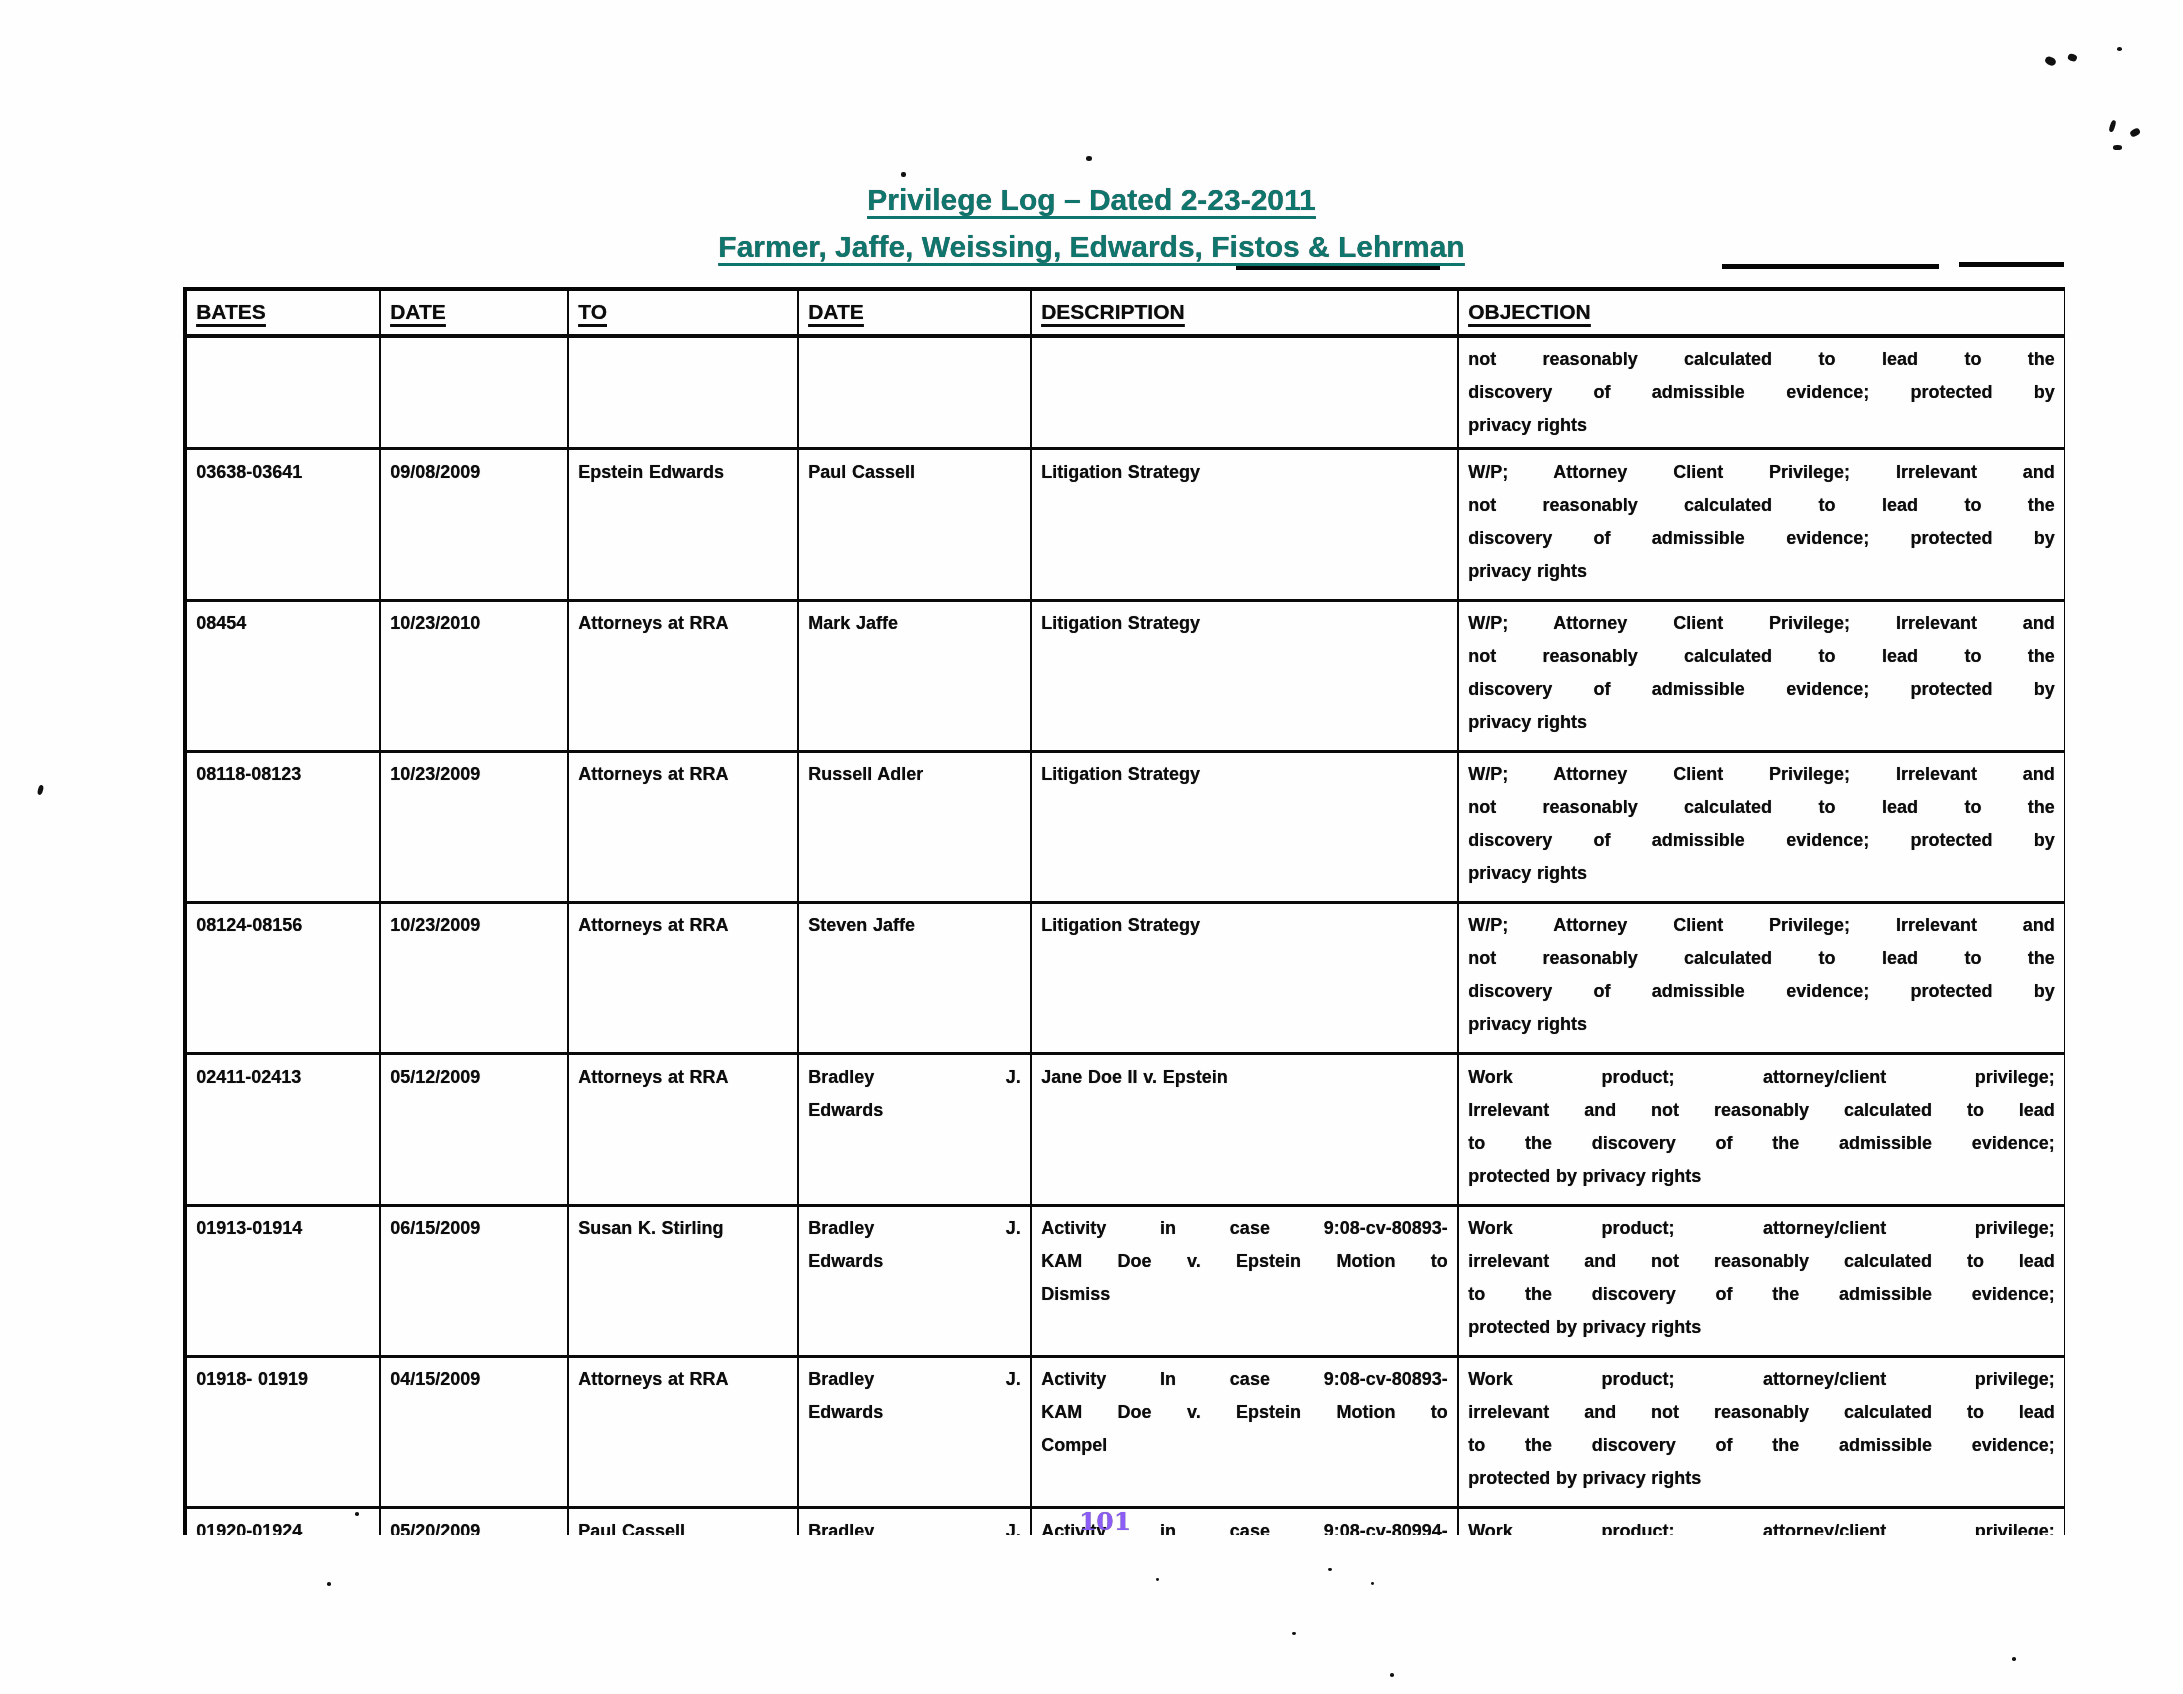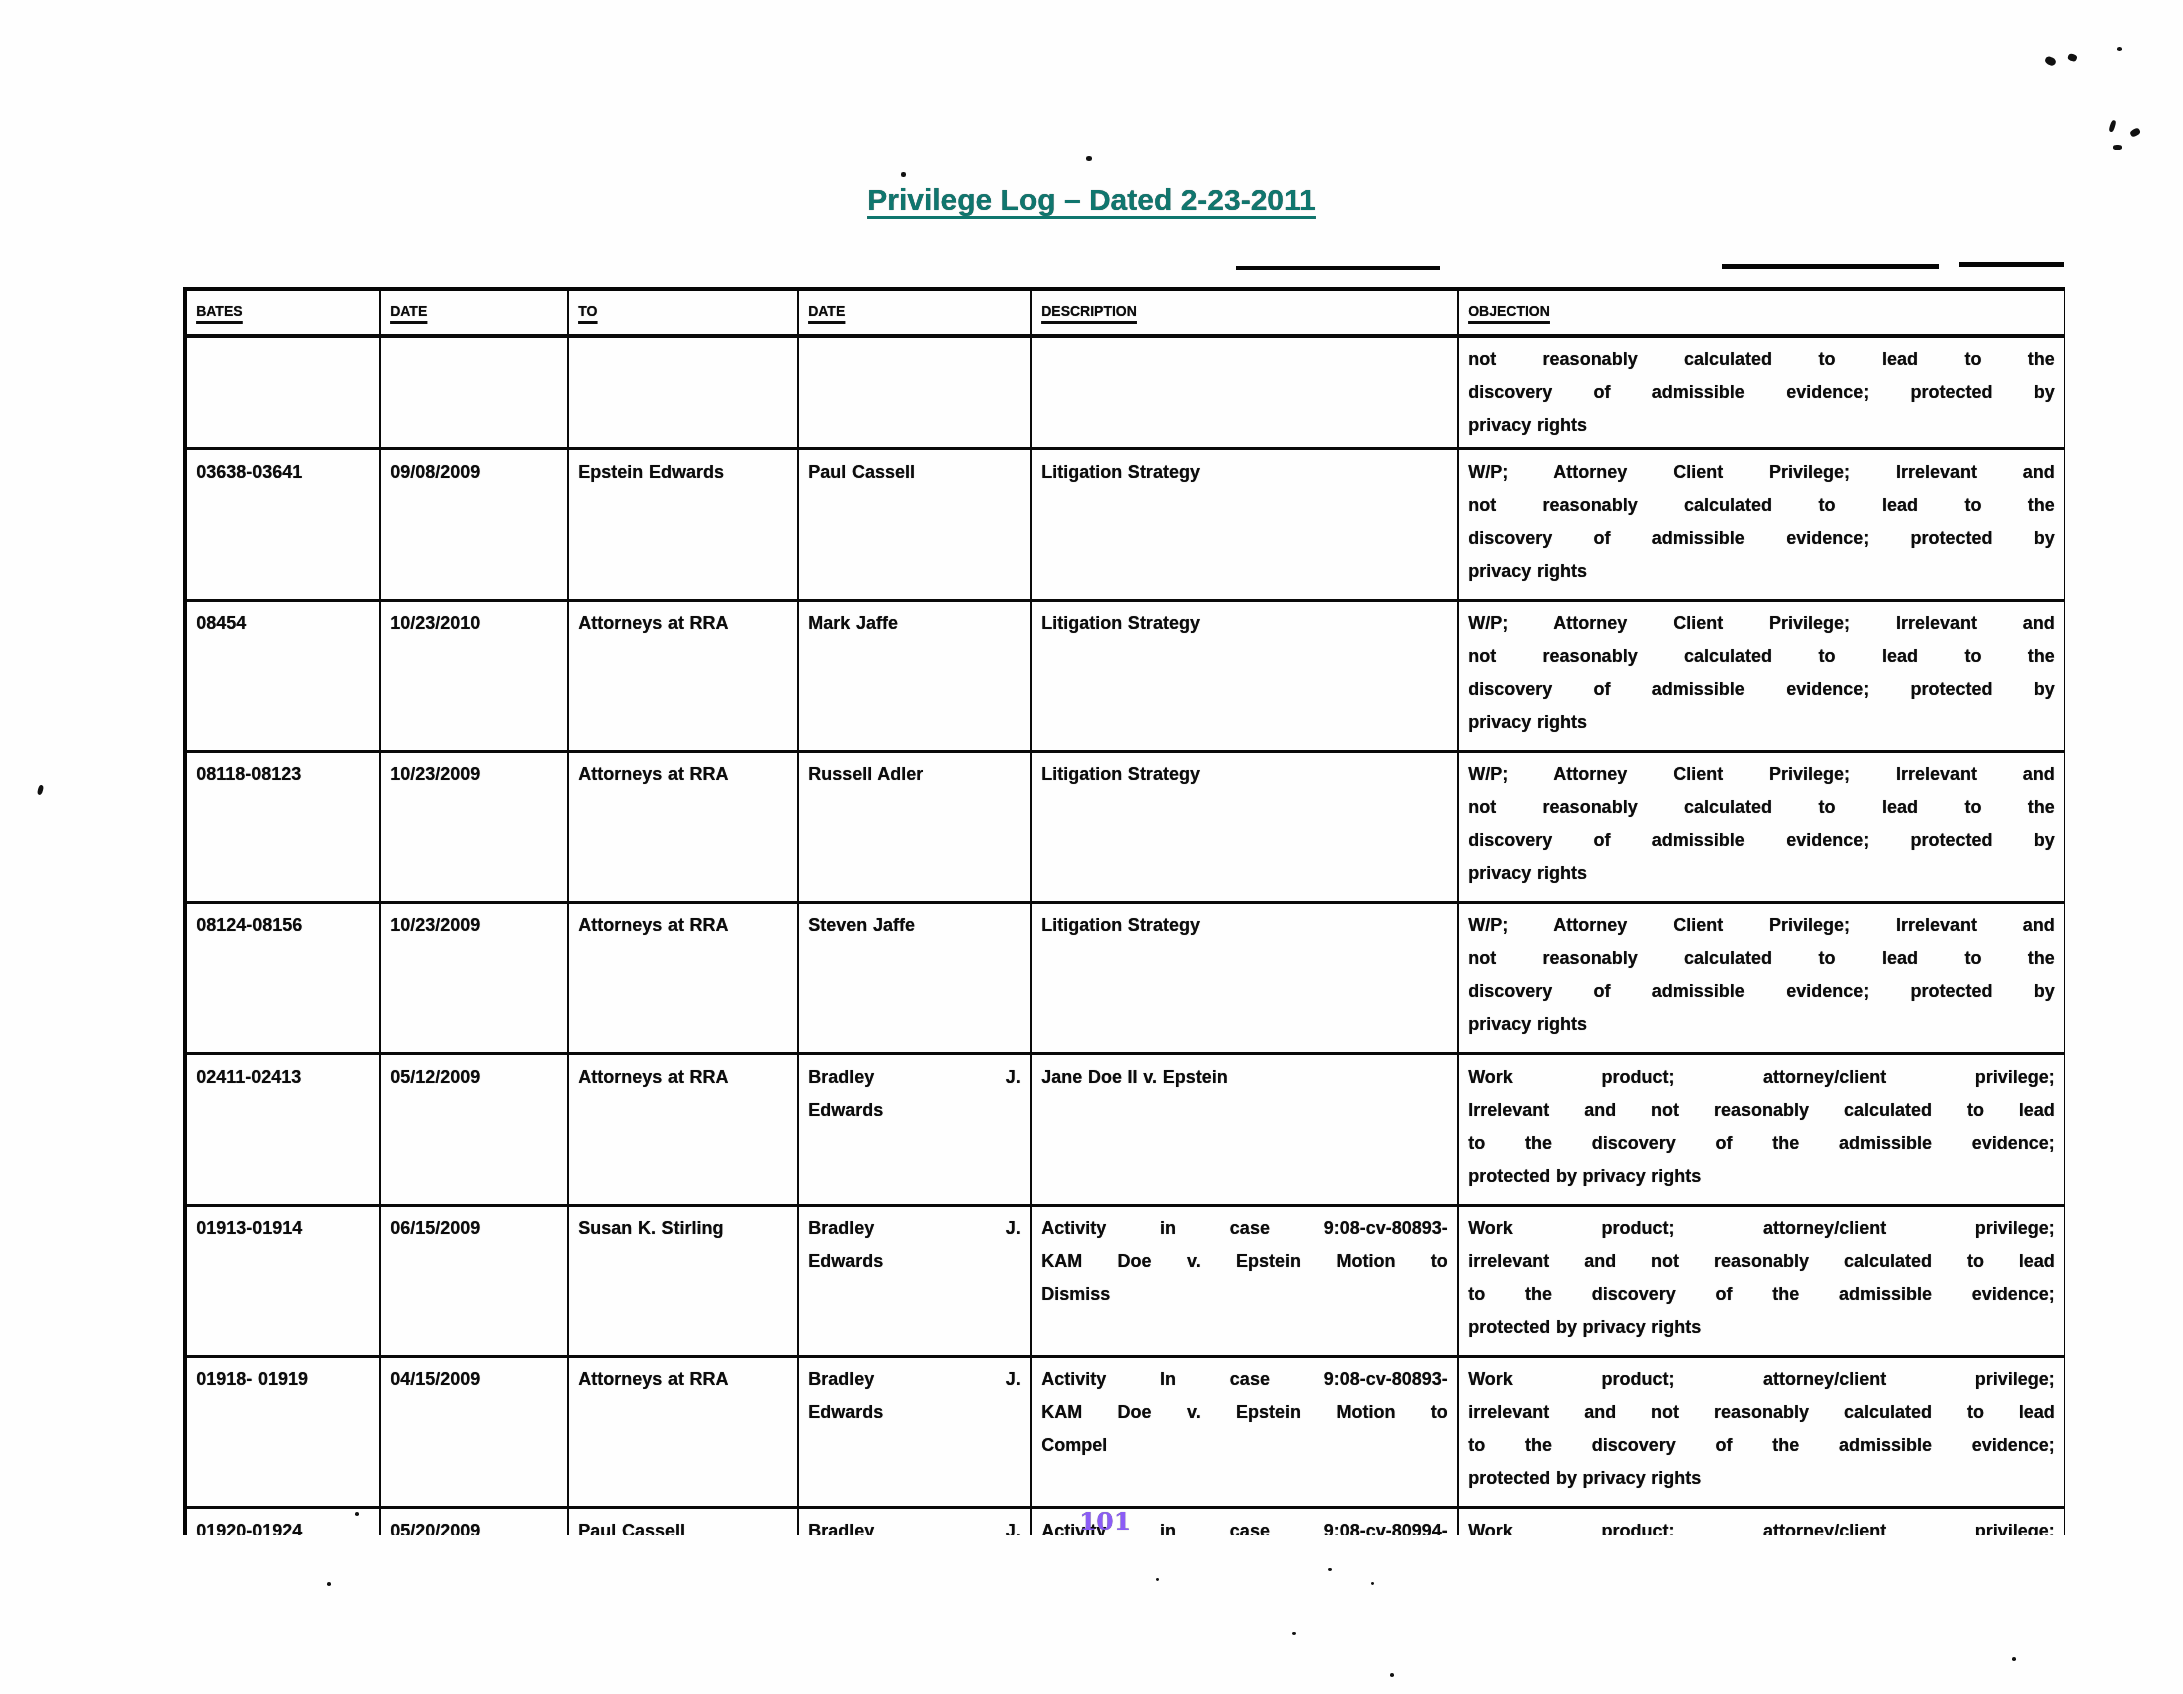--- a/index.html
+++ b/index.html
@@ -56,21 +56,21 @@
     font-weight:700;
     line-height:33px;
     color:#0c0c0c;
     text-shadow:0 0 0.7px rgba(0,0,0,.7);
     overflow:hidden;
     text-align:left;
     word-spacing:0.7px;
   }
   table.log th{
     height:39px;
-    font-size:14px;
+    font-size:21px;
     text-decoration:underline;
     text-decoration-thickness:2.6px;
     text-underline-offset:5.3px;
     border-bottom-width:4.6px;
     padding-top:4px;
   }
   tr.r-cont td{height:104px;}
   tr.r-std td{height:143px;}
   tr.r-last td{height:99px;}
 
@@ -100,20 +100,21 @@
   .speck{position:absolute;background:#111;border-radius:45%;}
   .segment{position:absolute;background:#060606;}
 </style>
 </head>
 <body>
 
 <div class="page">
 
   <div class="title-block">
     <span class="title-line">Privilege Log – Dated 2-23-2011</span>
+    <span class="title-line">Farmer, Jaffe, Weissing, Edwards, Fistos &amp; Lehrman</span>
   </div>
 
   <div class="table-wrap">
     <table class="log">
       <colgroup>
         <col style="width:195px">
           <col style="width:188px">
           <col style="width:230px">
         <col style="width:233px">
           <col style="width:427px">

